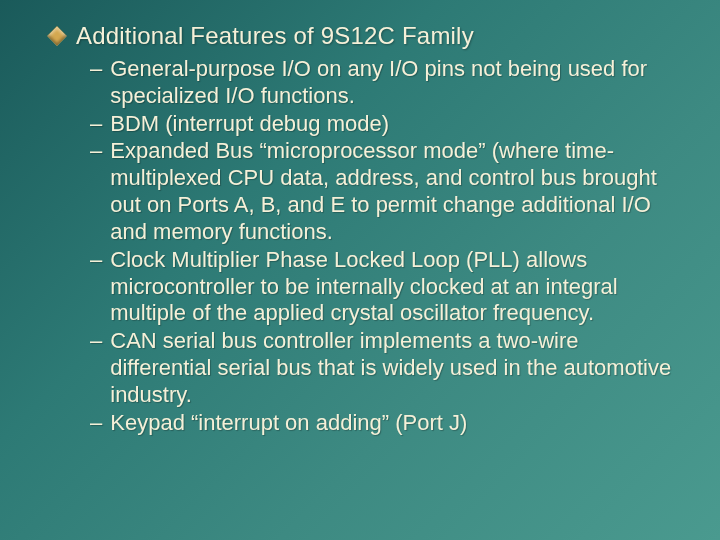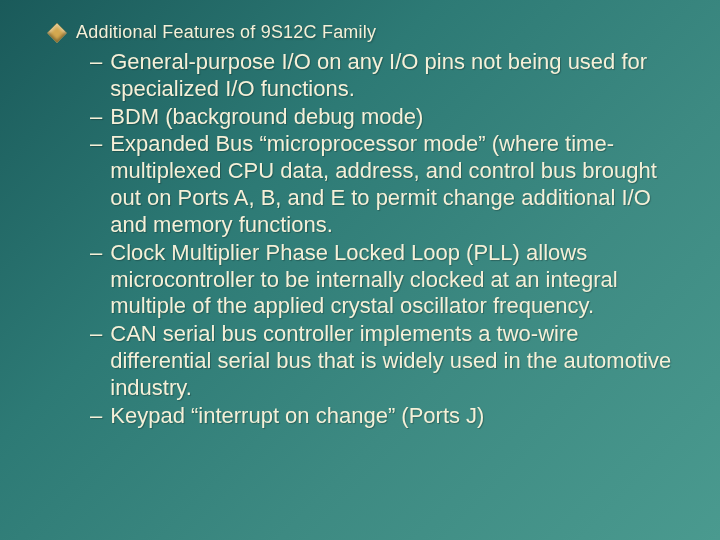--- a/index.html
+++ b/index.html
@@ -29,21 +29,21 @@
   .diamond-bullet {
     width: 14px;
     height: 14px;
     background: #d4a850;
     transform: rotate(45deg);
     margin-right: 12px;
     flex-shrink: 0;
     box-shadow: inset -2px -2px 3px rgba(0,0,0,0.35), inset 2px 2px 3px rgba(255,255,255,0.4);
   }
   .heading {
-    font-size: 18px;
+    font-size: 24px;
     font-weight: 400;
     color: #f5f0d8;
     letter-spacing: 0.2px;
     text-shadow: 1px 1px 2px rgba(0,0,0,0.3);
   }
   .sublist {
     margin-left: 40px;
     margin-top: 4px;
   }
   .sub-item {
@@ -74,33 +74,33 @@
     <div class="heading">Additional Features of 9S12C Family</div>
   </div>
 
   <div class="sublist">
     <div class="sub-item">
       <span class="dash">–</span>
       <span class="sub-text">General-purpose I/O on any I/O pins not being used for specialized I/O functions.</span>
     </div>
     <div class="sub-item">
       <span class="dash">–</span>
-      <span class="sub-text">BDM (background debug mode)</span>
+      <span class="sub-text">BDM (interrupt debug mode)</span>
     </div>
     <div class="sub-item">
       <span class="dash">–</span>
       <span class="sub-text">Expanded Bus “microprocessor mode” (where time-multiplexed CPU data, address, and control bus brought out on Ports A, B, and E to permit change additional I/O and memory functions.</span>
     </div>
     <div class="sub-item">
       <span class="dash">–</span>
       <span class="sub-text">Clock Multiplier Phase Locked Loop (PLL) allows microcontroller to be internally clocked at an integral multiple of the applied crystal oscillator frequency.</span>
     </div>
     <div class="sub-item">
       <span class="dash">–</span>
       <span class="sub-text">CAN serial bus controller implements a two-wire differential serial bus that is widely used in the automotive industry.</span>
     </div>
     <div class="sub-item">
       <span class="dash">–</span>
-      <span class="sub-text">Keypad “interrupt on change” (Ports J)</span>
+      <span class="sub-text">Keypad “interrupt on adding” (Port J)</span>
     </div>
   </div>
 
 </div>
 
 </body></html>

